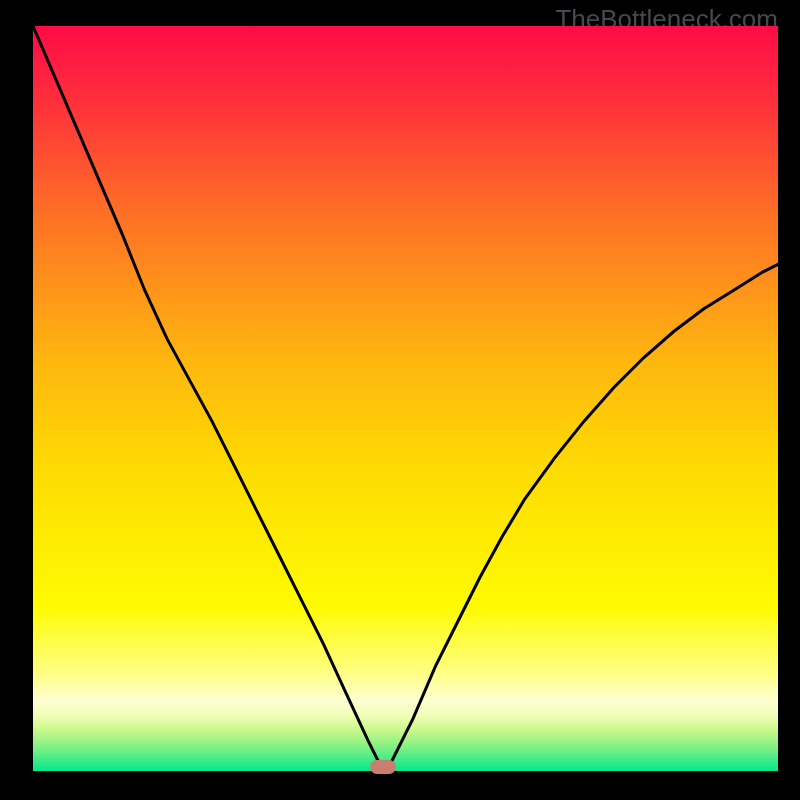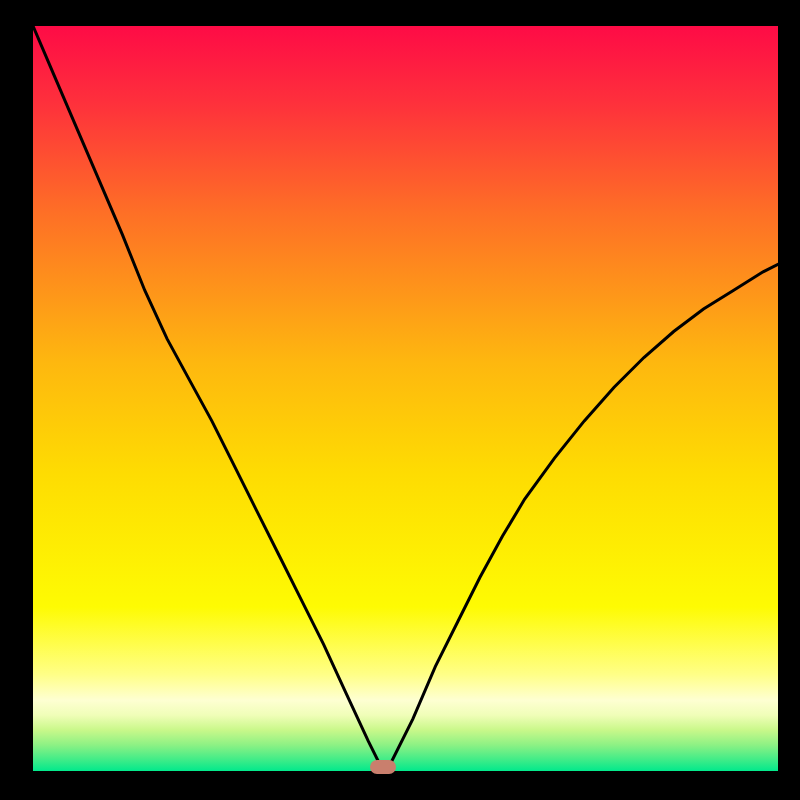--- a/index.html
+++ b/index.html
@@ -41,20 +41,21 @@
     height: 14px;
     border-radius: 7px;
     background: #c97f6d;
   }
 </style>
 </head>
 <body>
 
 <div class="frame">
 
+  <div class="watermark">TheBottleneck.com</div>
 
   <svg class="plot" viewBox="0 0 745 745" preserveAspectRatio="none">
     <defs>
       <linearGradient id="bg-grad" x1="0" y1="0" x2="0" y2="1">
         <stop offset="0" stop-color="#fe0b46"></stop>
         <stop offset="0.10" stop-color="#fe2f3c"></stop>
         <stop offset="0.25" stop-color="#fe6f26"></stop>
         <stop offset="0.45" stop-color="#feb70f"></stop>
         <stop offset="0.60" stop-color="#fedc02"></stop>
         <stop offset="0.78" stop-color="#fefb03"></stop>

